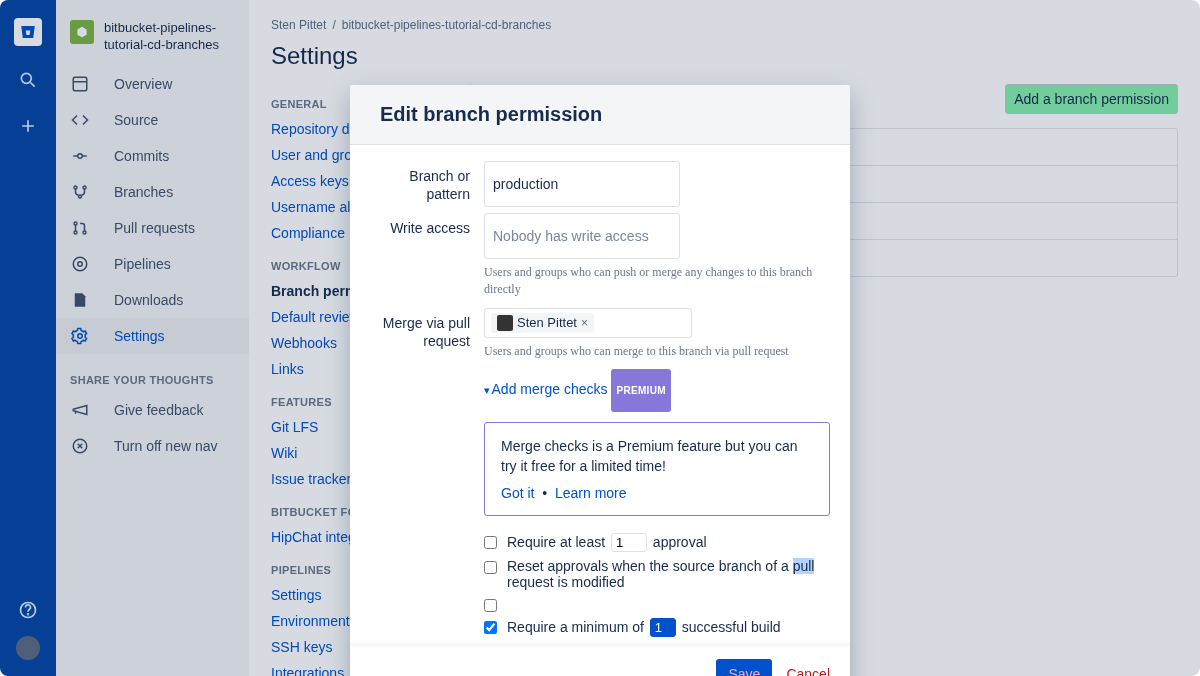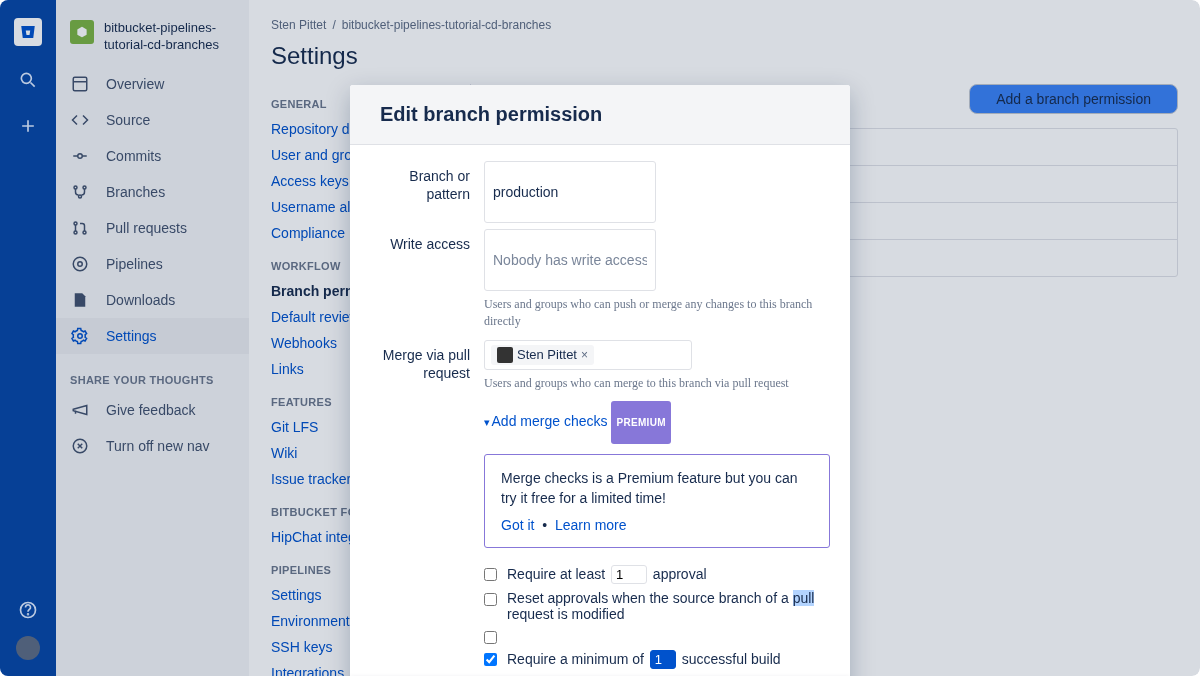--- a/index.html
+++ b/index.html
@@ -7,54 +7,54 @@
 .app { display: flex; height: 100%; }
 .rail { width: 56px; background: #0747A6; display: flex; flex-direction: column; align-items: center; padding-top: 18px; gap: 22px; }
 .rail-bottom { margin-top: auto; padding-bottom: 16px; display: flex; flex-direction: column; gap: 14px; align-items: center; }
 .rail-icon { width: 24px; height: 24px; display: flex; align-items: center; justify-content: center; color: #DEEBFF; }
 .rail-logo { width: 28px; height: 28px; background: #fff; border-radius: 4px; display: flex; align-items: center; justify-content: center; }
 .rail-avatar { width: 24px; height: 24px; background: #5E6C84; border-radius: 50%; }
 .sidebar { width: 193px; background: #F4F5F7; padding: 16px 0; }
 .repo-head { display: flex; gap: 10px; padding: 4px 14px 12px; align-items: flex-start; }
 .repo-icon { width: 24px; height: 24px; background: #7BB342; border-radius: 3px; flex-shrink: 0; display:flex;align-items:center;justify-content:center;color:#fff;font-size:12px;font-weight:bold; }
 .repo-title { font-size: 13px; font-weight: 500; line-height: 1.3; color: #172B4D; }
-.nav-item { display: flex; align-items: center; gap: 16px; padding: 8px 14px; color: #42526E; cursor: pointer; }
+.nav-item { display: flex; align-items: center; gap: 24px; padding: 8px 14px; color: #42526E; cursor: pointer; }
 .nav-item.active { background: #EBECF0; color: #0052CC; }
 .nav-icon { width: 20px; height: 20px; display:flex;align-items:center;justify-content:center; color:#42526E; }
 .nav-item.active .nav-icon { color: #0052CC; }
 .nav-label { font-size: 14px; }
 .nav-section { padding: 20px 14px 6px; font-size: 11px; font-weight: 600; color: #6B778C; letter-spacing: 0.3px; }
 .main { flex: 1; display: flex; flex-direction: column; padding: 18px 22px; overflow:hidden; }
 .breadcrumb { font-size: 12px; color: #5E6C84; margin-bottom: 10px; }
 .breadcrumb a { color: #5E6C84; text-decoration:none; }
 .breadcrumb .sep { margin: 0 6px; }
 .page-title { font-size: 24px; font-weight: 500; margin-bottom: 14px; color: #172B4D; }
 .columns { display: flex; gap: 0; flex:1; }
 .settings-nav { width: 200px; border-right: 1px solid #DFE1E6; padding-right: 10px; }
 .sn-section { font-size: 11px; font-weight: 700; color: #6B778C; padding: 14px 0 6px; letter-spacing: 0.3px; }
 .sn-link { font-size: 14px; color: #0052CC; padding: 5px 0; cursor: pointer; }
 .sn-link.active { font-weight: 700; color: #172B4D; }
 .content { flex: 1; padding-left: 24px; }
 .content-head { display: flex; justify-content: space-between; align-items: flex-start; margin-bottom: 14px; }
 .content-desc { font-size: 14px; color: #172B4D; }
 .content-desc a { color: #0052CC; text-decoration:none; }
-.add-btn { border: 1px solid #C1C7D0; background: #3b82f6; border-radius: 8px; padding: 6px 26px; font-size: 14px; cursor:pointer; color:#172B4D; }
+.add-btn { border: 1px solid #C1C7D0; background: #86efac; border-radius: 3px; padding: 6px 8px; font-size: 14px; cursor:pointer; color:#172B4D; }
 .table { border: 1px solid #DFE1E6; border-radius: 3px; }
 .th-row, .td-row { display: flex; }
 .th-cell { padding: 10px 12px; font-weight: 600; color:#172B4D; }
 .td-cell { padding: 10px 12px; border-top: 1px solid #DFE1E6; color:#172B4D; font-size:14px; }
 .col-custom { flex: 1; }
 .scrim { position: absolute; inset: 0; background: rgba(9,30,66,0.16); border-radius:8px; }
 .modal { position: absolute; left: 350px; top: 85px; width: 500px; background: #fff; border-radius: 3px; box-shadow: 0 8px 24px rgba(9,30,66,0.25); display:flex; flex-direction:column; }
 .modal-head { padding: 18px 30px; background: #F4F5F7; border-bottom: 1px solid #DFE1E6; font-size: 20px; font-weight: 700; color: #172B4D; border-radius:3px 3px 0 0; }
 .modal-body { padding: 16px 20px 0; }
 .form-row { display: flex; gap: 14px; margin-bottom: 6px; align-items:flex-start; }
 .form-label { width: 100px; text-align: right; font-size: 14px; color: #172B4D; padding-top: 6px; line-height:1.3; }
 .form-field { flex: 1; }
-.inp { width: 172px; border: 1px solid #DFE1E6; border-radius: 3px; padding: 22px 8px; font-size: 14px; color:#172B4D; }
+.inp { width: 196px; border: 1px solid #DFE1E6; border-radius: 3px; padding: 14px 8px; font-size: 14px; color:#172B4D; }
 .inp::placeholder { color: #7A869A; }
 .hint { font-size: 12px; color: #6B778C; margin-top: 5px; line-height:1.4; max-width: 340px; font-family: Liberation Serif, serif; }
 .chip-box { width: 208px; border: 1px solid #DFE1E6; border-radius: 3px; padding: 4px 6px; display:flex; gap:4px; align-items:center; }
 .chip { background: #F4F5F7; border-radius: 3px; padding: 2px 6px; font-size: 13px; display:flex; align-items:center; gap:4px; }
 .chip-ava { width:16px;height:16px;background:#333;border-radius:2px; }
 .chip-x { color:#5E6C84; cursor:pointer; font-size:12px; }
 .merge-link { color: #0052CC; font-size: 14px; cursor:pointer; }
 .premium-badge { display:inline-block; background:#8777D9; color:#fff; font-size:10px; font-weight:700; padding:16px 5px; border-radius:3px; margin-left:4px; letter-spacing:0.3px; }
 .promo { border: 1px solid #8777D9; border-radius: 3px; padding: 14px 16px; margin: 10px 0 14px; }
 .promo-text { font-size: 14px; color:#172B4D; margin-bottom:8px; line-height:1.4; }

